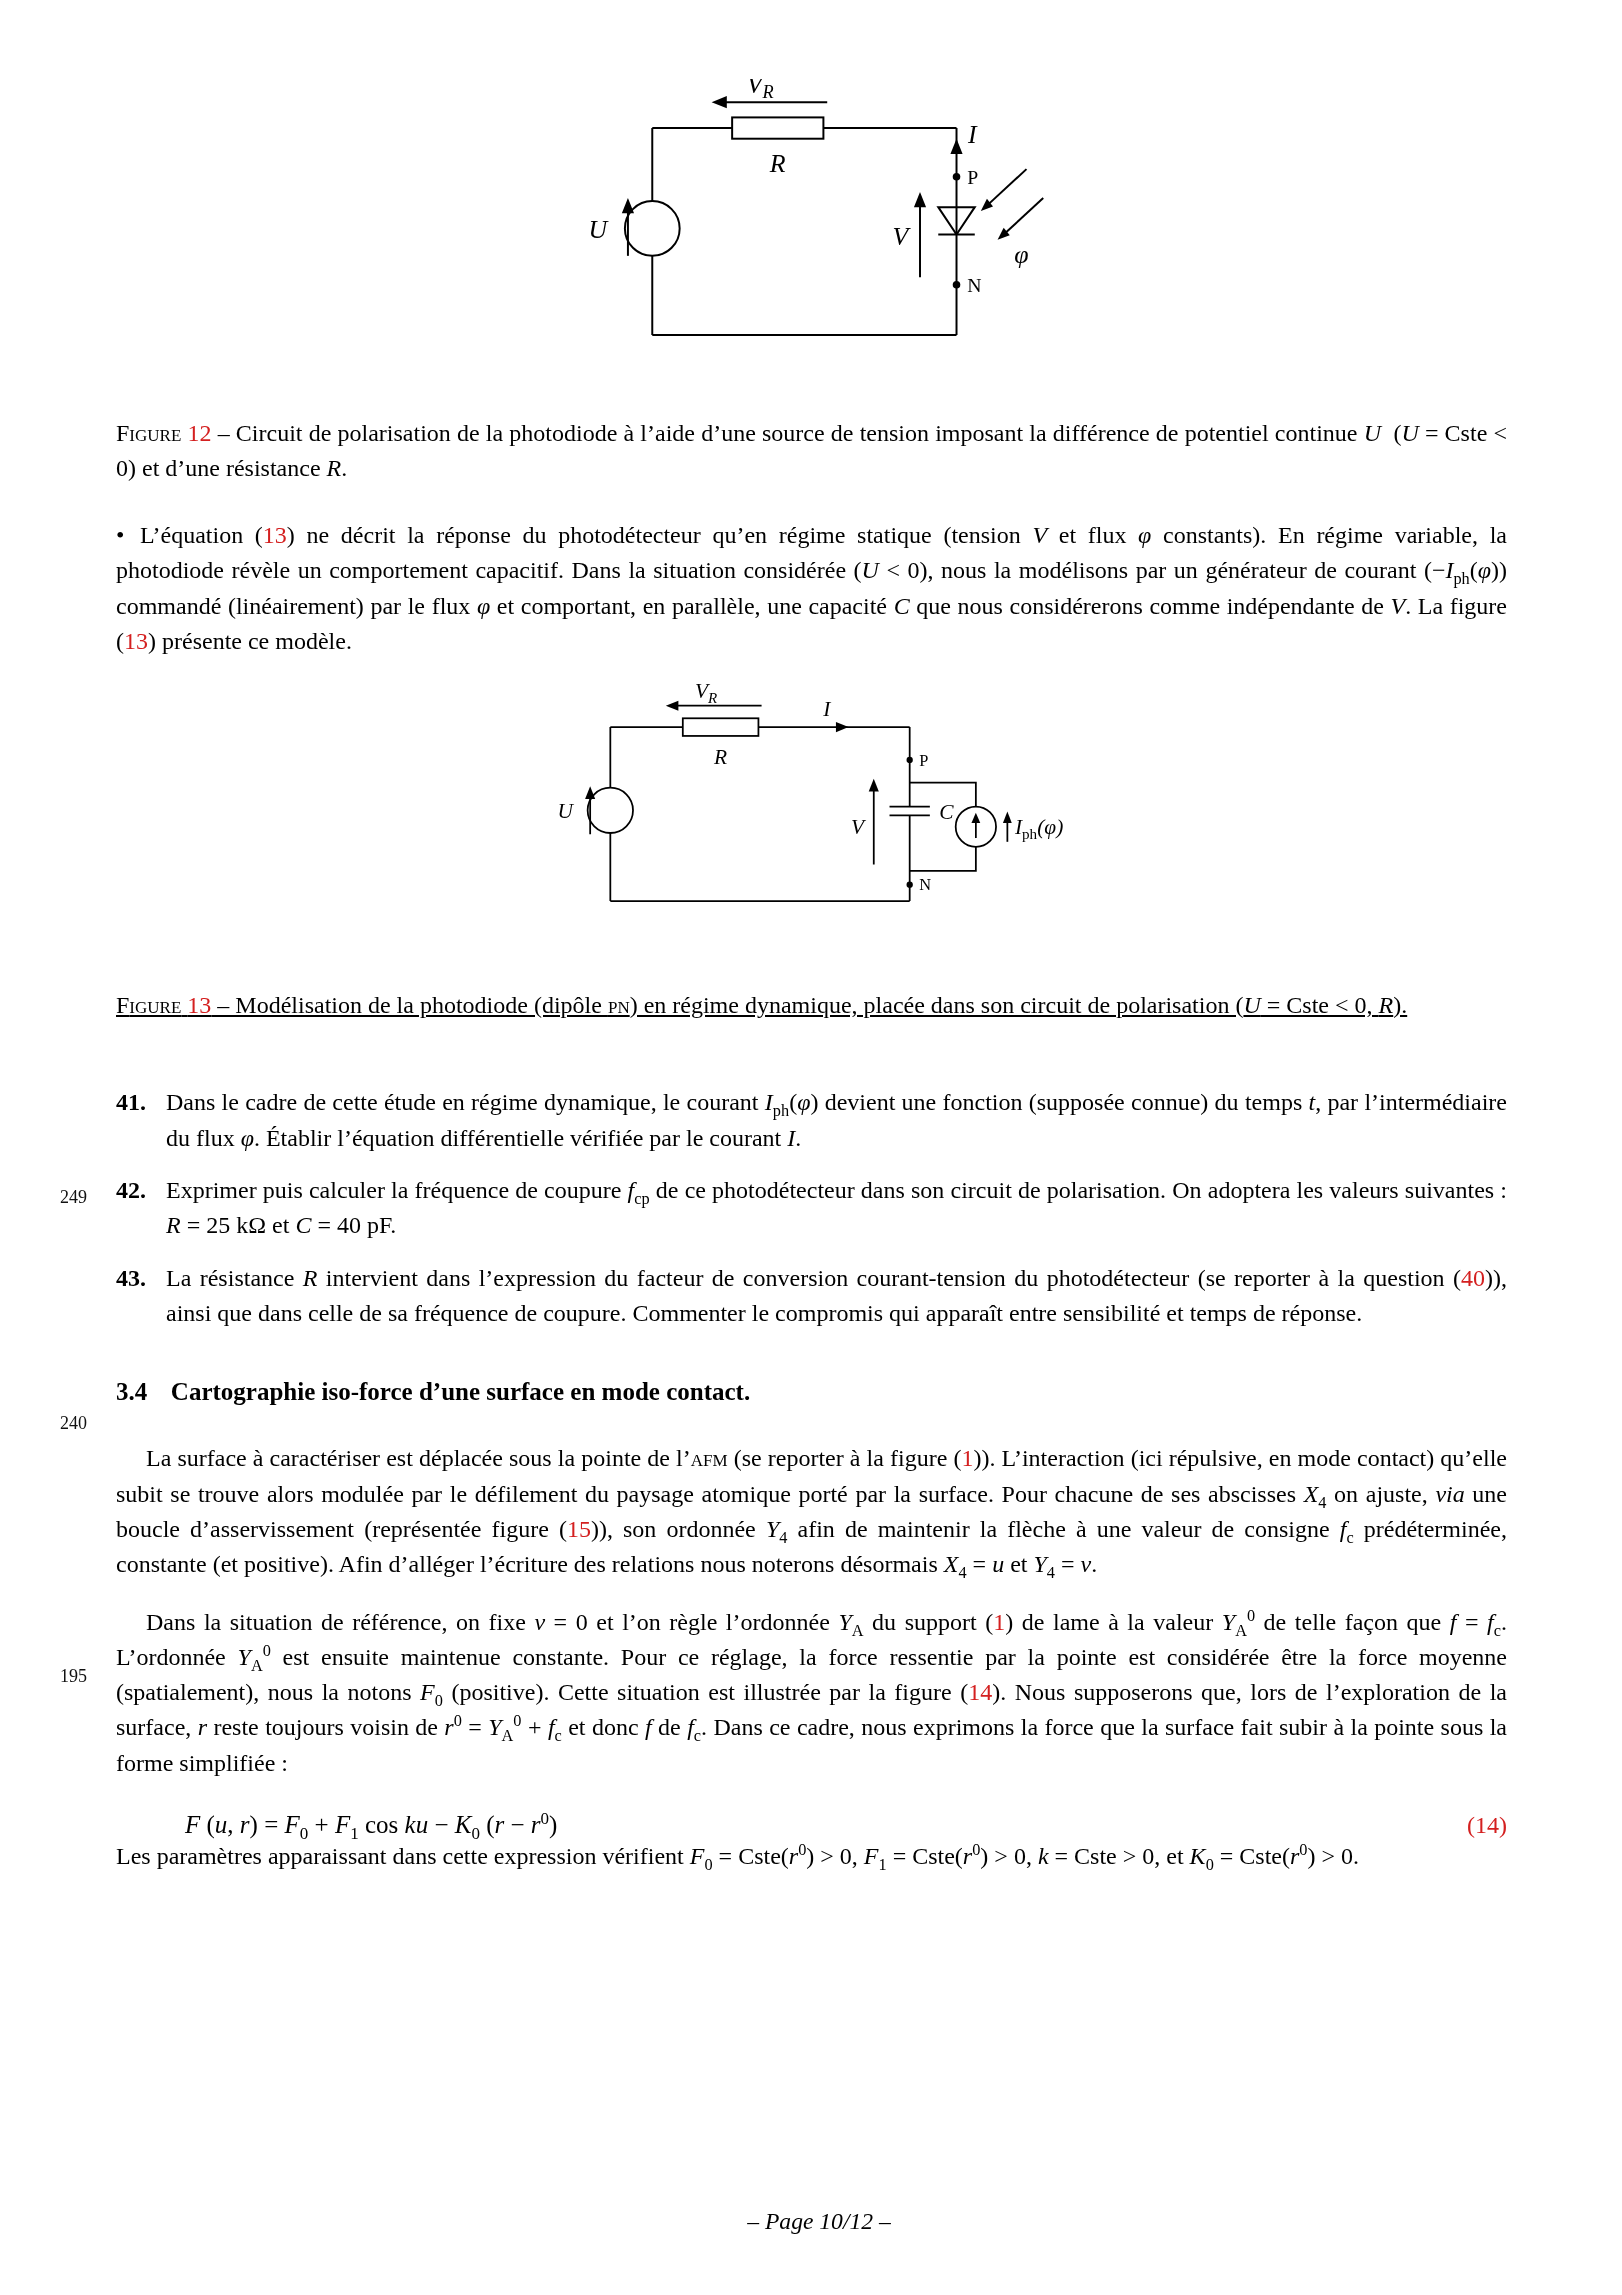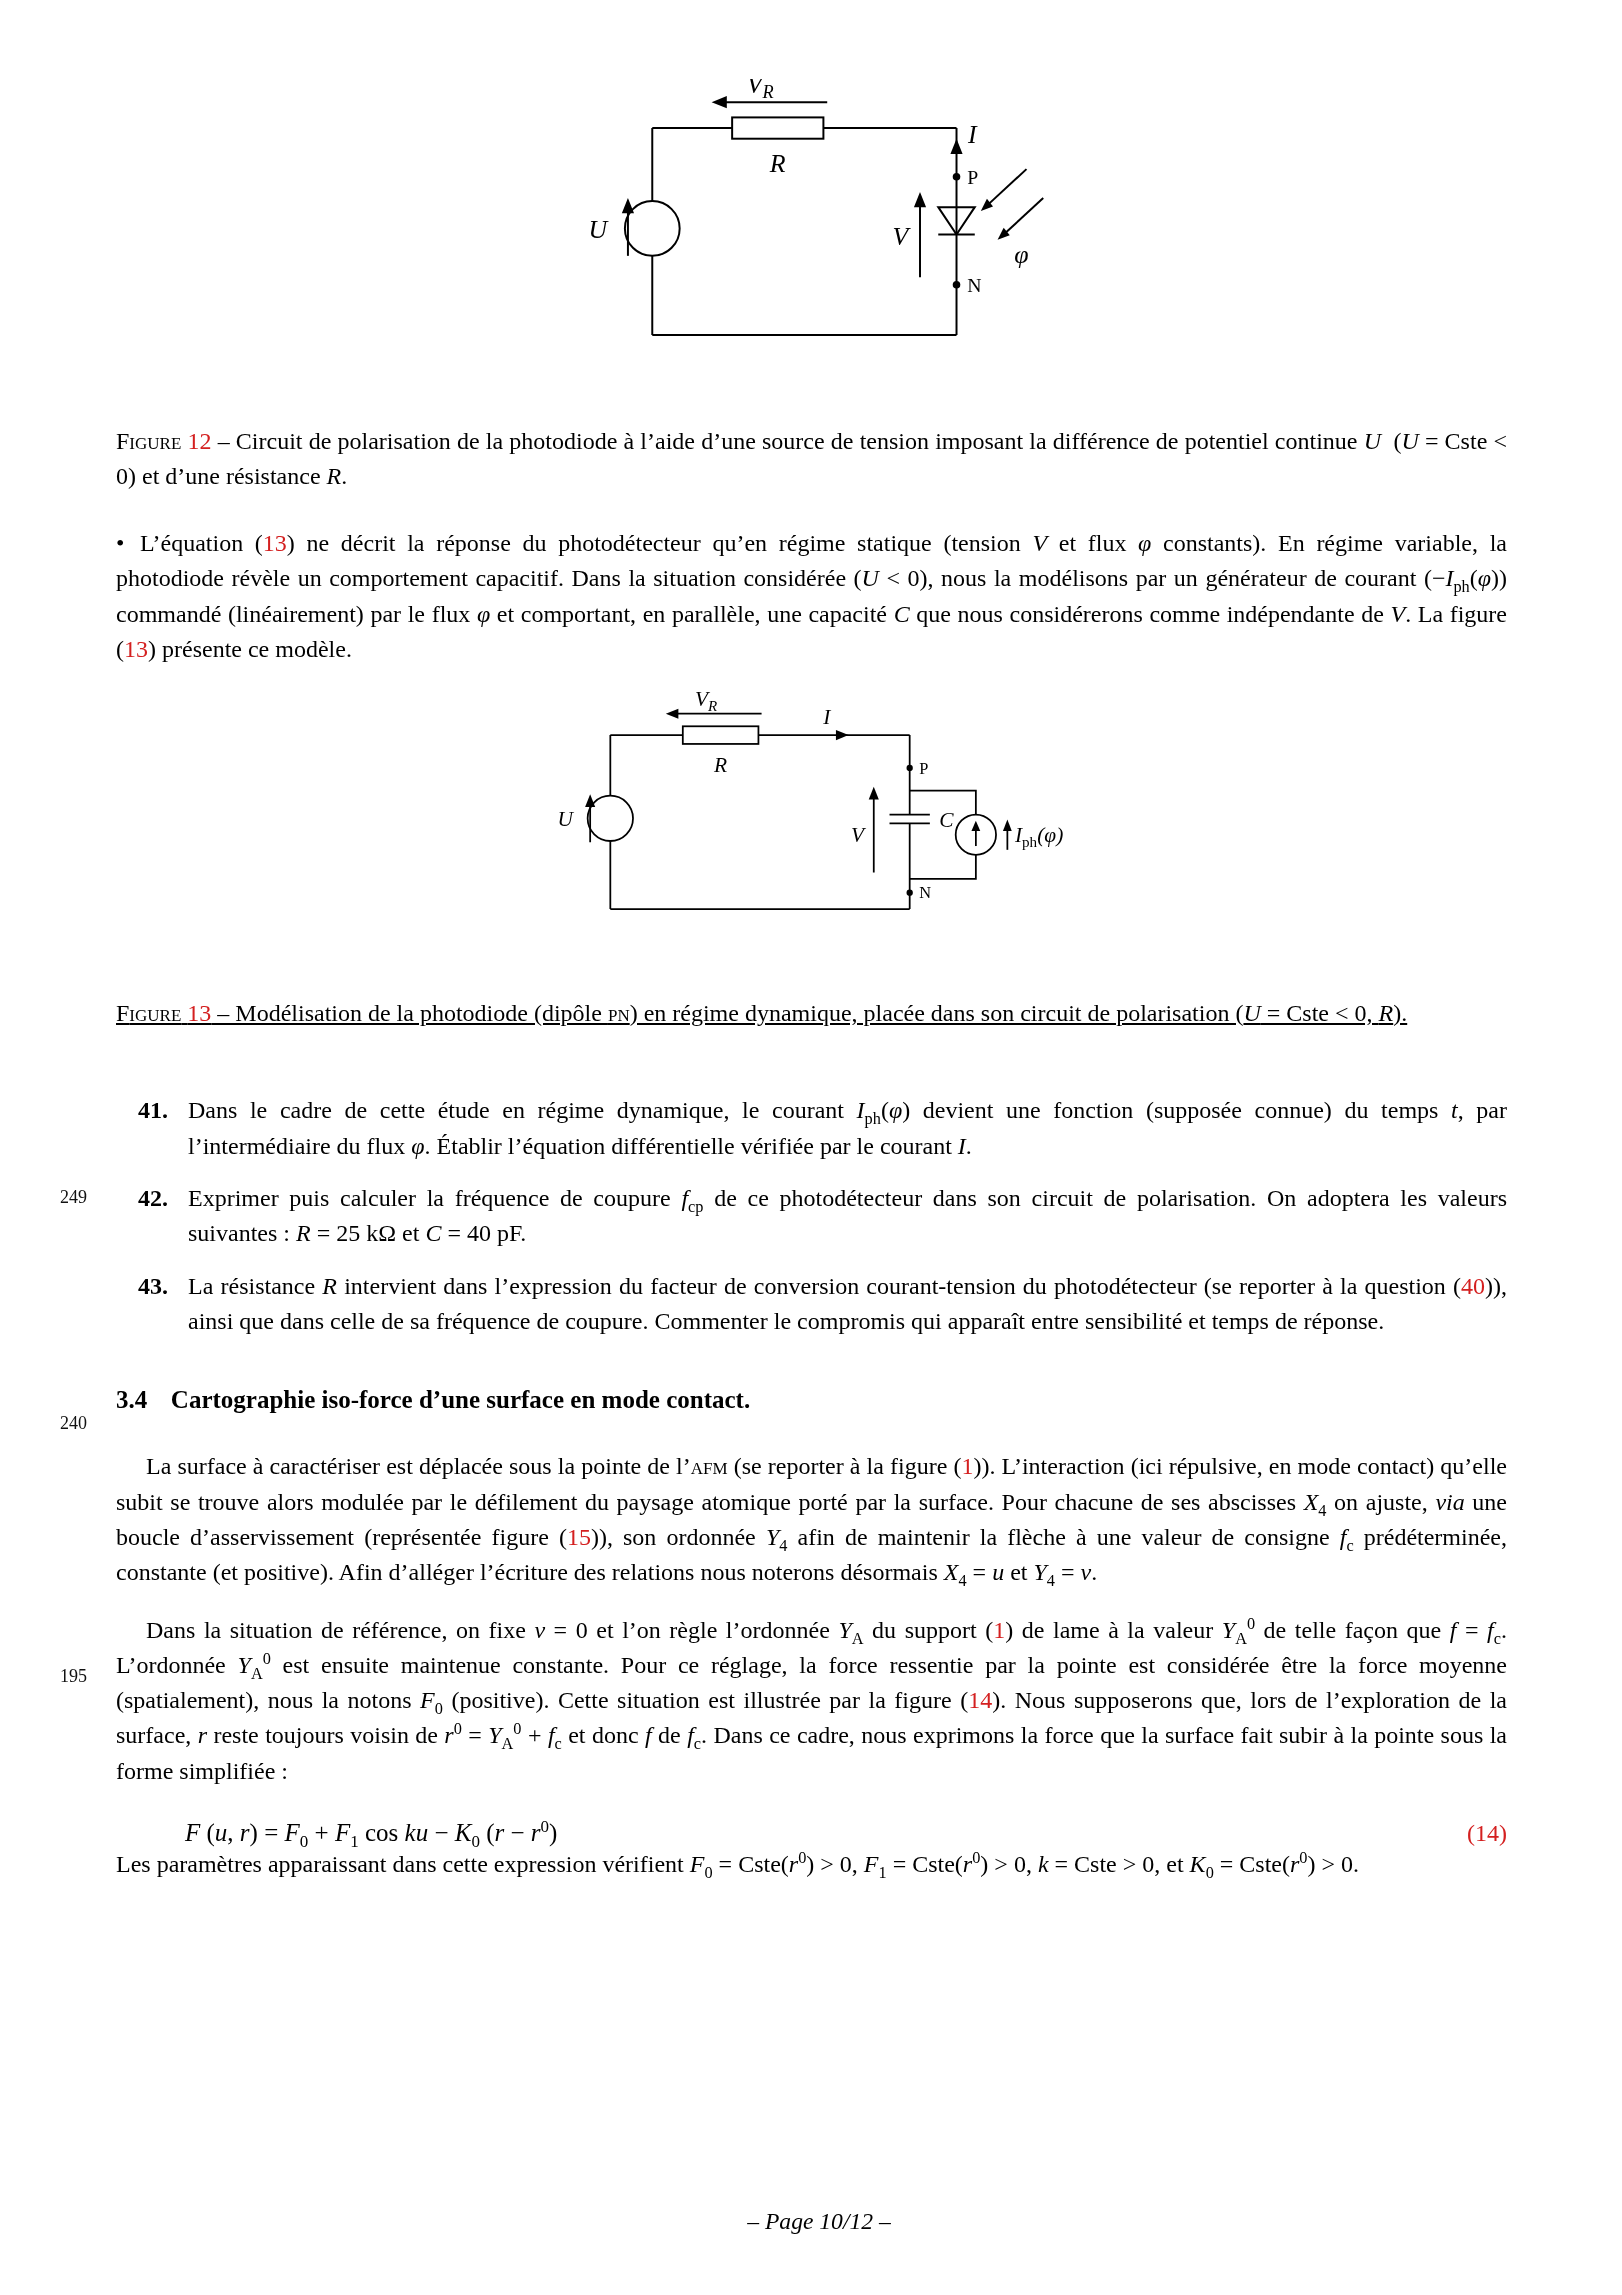--- a/index.html
+++ b/index.html
@@ -14,28 +14,28 @@
   .just { text-align:justify; line-height:1.47; }
   .ref { color:#d42020; cursor:pointer; }
   .sc2 { font-variant:small-caps; }
   sub, sup { font-size:68%; line-height:0; }
   i { font-style:italic; }
 
   .fig { text-align:center; }
   .fig12 { margin-top:79px; }
   .fig13 { margin-top:23.6px; }
   .caption { line-height:1.44; text-align:justify; }
-  .caption12 { margin-top:34px; }
+  .caption12 { margin-top:26px; }
   .caption13 { margin-top:28px;text-decoration:underline; }
 
   .bullet-para { margin-top:33px; }
   .bullet-glyph { display:inline-block; margin-right:15.7px; }
 
   .questions { margin-top:63px; }
-  .question { display:flex; margin-bottom:17.3px; margin-left:22px; }
+  .question { display:flex; margin-bottom:17.3px; }
   .qnum { flex:none; width:50px; font-weight:700; line-height:1.47; }
   .qtext { flex:1; text-align:justify; line-height:1.47; }
 
   .section-heading { margin-top:47px; display:flex; gap:23.6px; font-weight:700; font-size:25px; }
   .para1 { margin-top:35px; text-indent:30px; }
   .para2 { margin-top:22px; text-indent:30px; }
 
   .equation-row { display:flex; align-items:baseline; margin-top:30px; }
   .formula { margin-left:69px; font-size:25px; }
   .eqnum { margin-left:auto; }

